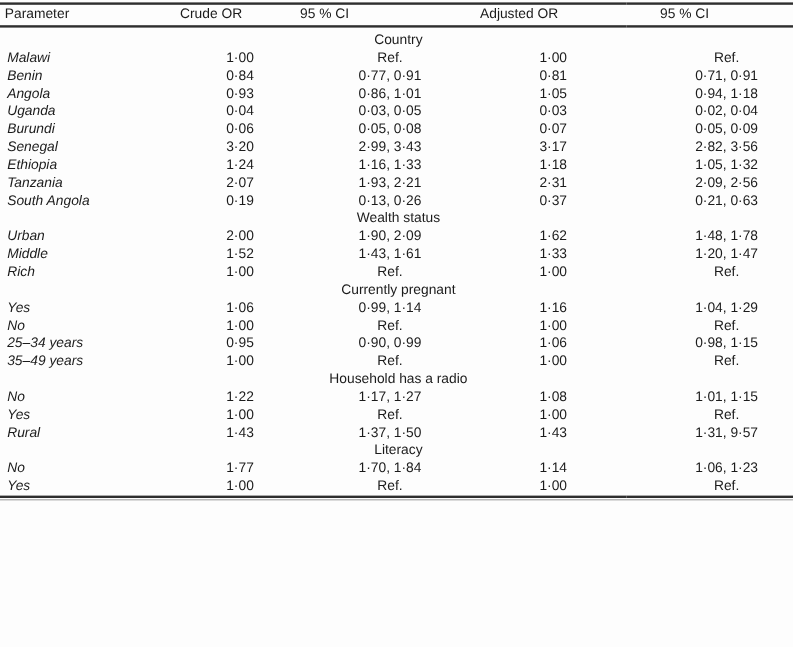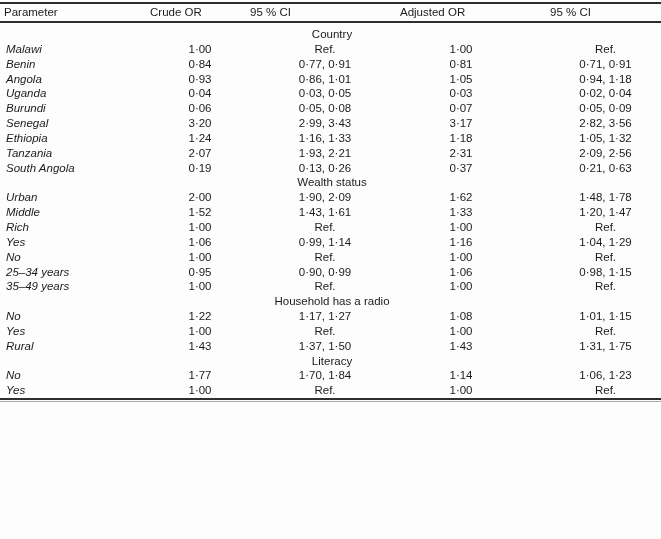--- a/index.html
+++ b/index.html
@@ -183,20 +183,23 @@
           <td class="num">1·33</td>
           <td class="num last">1·20, 1·47</td>
         </tr>
         <tr>
           <td class="param">Rich</td>
           <td class="num">1·00</td>
           <td class="num">Ref.</td>
           <td class="num">1·00</td>
           <td class="num last">Ref.</td>
         </tr>
+        <tr class="section">
+          <td colspan="5">Currently pregnant</td>
+        </tr>
         <tr>
           <td class="param">Yes</td>
           <td class="num">1·06</td>
           <td class="num">0·99, 1·14</td>
           <td class="num">1·16</td>
           <td class="num last">1·04, 1·29</td>
         </tr>
         <tr>
           <td class="param">No</td>
           <td class="num">1·00</td>
@@ -233,21 +236,21 @@
           <td class="num">1·00</td>
           <td class="num">Ref.</td>
           <td class="num">1·00</td>
           <td class="num last">Ref.</td>
         </tr>
         <tr>
           <td class="param">Rural</td>
           <td class="num">1·43</td>
           <td class="num">1·37, 1·50</td>
           <td class="num">1·43</td>
-          <td class="num last">1·31, 1·75</td>
+          <td class="num last">1·31, 9·57</td>
         </tr>
         <tr class="section">
           <td colspan="5">Literacy</td>
         </tr>
         <tr>
           <td class="param">No</td>
           <td class="num">1·77</td>
           <td class="num">1·70, 1·84</td>
           <td class="num">1·14</td>
           <td class="num last">1·06, 1·23</td>

